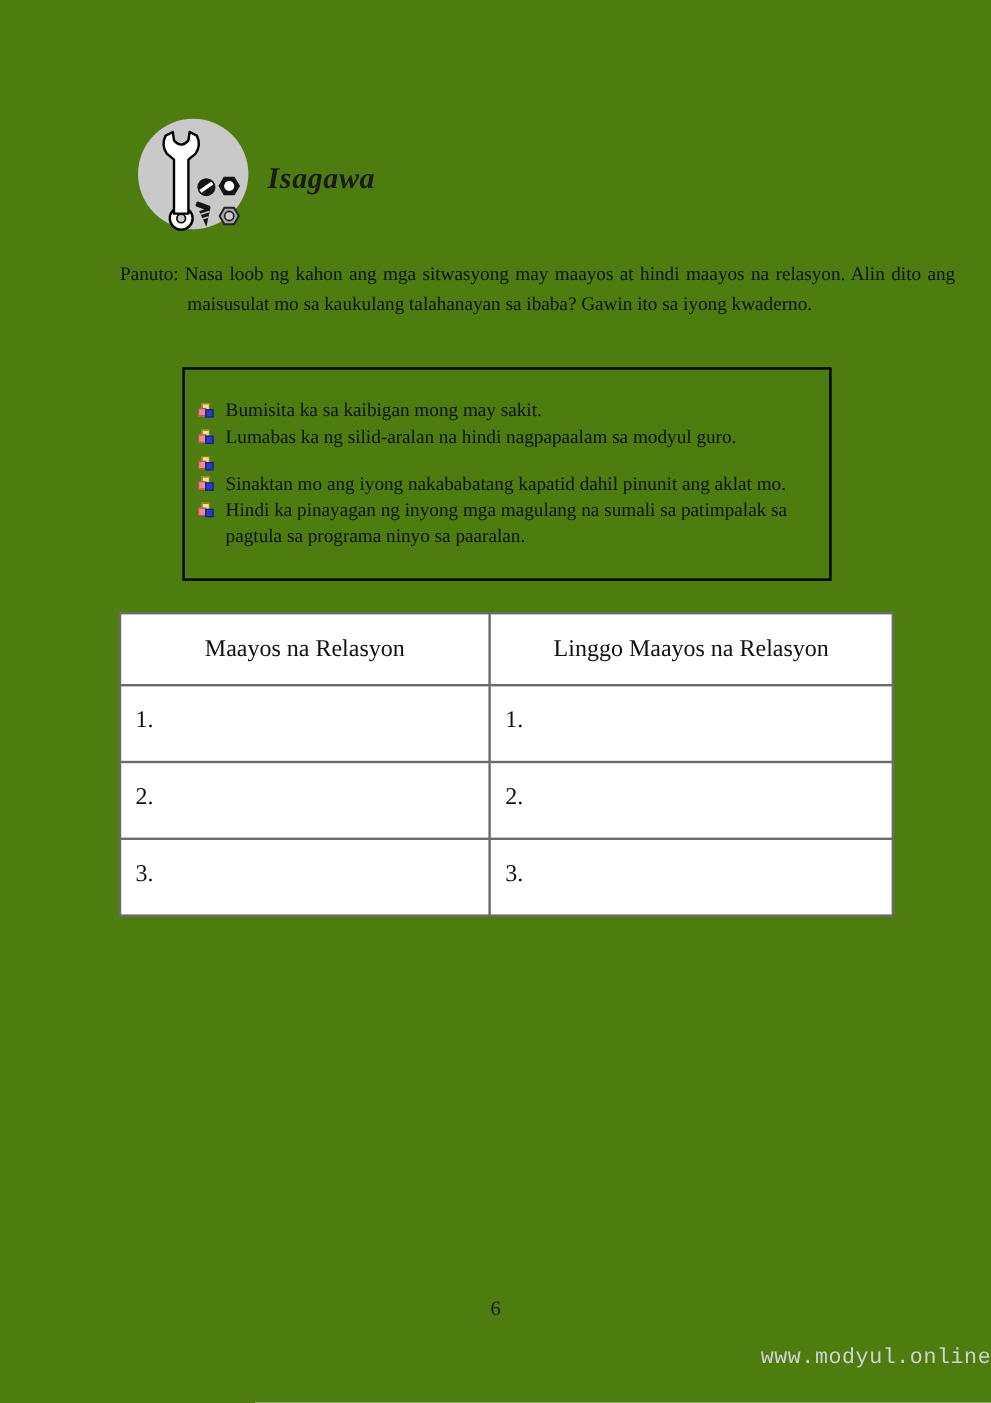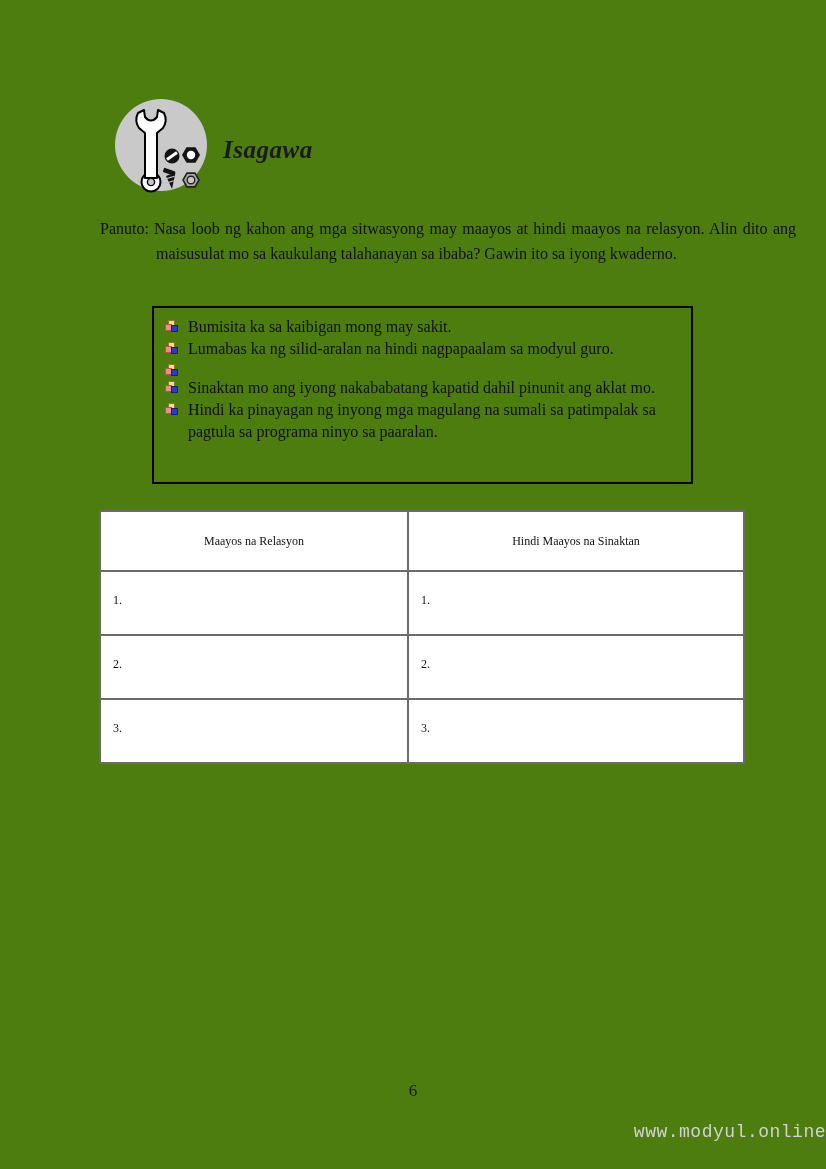--- a/index.html
+++ b/index.html
@@ -25,38 +25,38 @@
     position:absolute; left:100px; top:216px; width:640px; margin:0;
     font-size:16px; line-height:25px; text-align:justify;
     padding-left:56px; text-indent:-56px;
   }
   .inst-label { margin-right:5px; }
 
   
   .situations-box {
     position:absolute; left:152px; top:306px; width:541px; height:178px;
     border:2px solid var(--box-border, #000); box-sizing:border-box;
-    padding:8px 6px 0 11px;
+    padding:24px 6px 0 11px;
   }
   .situations-box ul { list-style:none; margin:0; padding:0; }
   .situations-box li {
     display:flex; align-items:flex-start; gap:10px;
     font-size:16px; line-height:22px;
   }
   .bullet { position:relative; flex:0 0 13px; width:13px; height:13px; margin-top:4px; }
   .bullet i { position:absolute; display:block; box-sizing:border-box; }
   .bullet .sy { left:3px; top:0;   width:7px; height:7px; background:var(--bullet-yellow,#efe08d); border:1px solid var(--bullet-yellow-border,#8a7a2a); }
   .bullet .sr { left:0;   top:4px; width:7px; height:7px; background:var(--bullet-red,#e98e8e);    border:1px solid var(--bullet-red-border,#c05050); }
   .bullet .sb { left:6px; top:5px; width:7px; height:7px; background:var(--bullet-blue,#2a3cc4);   border:1px solid var(--bullet-blue-border,#16207a); }
 
   
   .relasyon-table {
     position:absolute; left:99px; top:510px; width:644px;
     border-collapse:collapse; table-layout:fixed;
-    font-size:12px; color:#111;
+    font-size:20px; color:#111;
   }
   .relasyon-table col.c1 { width:308px; }
   .relasyon-table col.c2 { width:336px; }
   .relasyon-table th, .relasyon-table td {
     border:2px solid var(--table-border,#6b6b6b);
     font-weight:normal; background:#fff;
   }
   .relasyon-table th { height:56px; text-align:center; vertical-align:middle; }
   .relasyon-table td { height:56px; text-align:left; vertical-align:middle; padding:0 0 6px 12px; }
 
@@ -151,21 +151,21 @@
   </div>
 
   <table class="relasyon-table">
     <colgroup>
         <col class="c1">
         <col class="c2">
       </colgroup>
     <tbody>
       <tr>
         <th>Maayos na Relasyon</th>
-        <th>Hindi Maayos na Sinaktan</th>
+        <th>Linggo Maayos na Relasyon</th>
       </tr>
       <tr>
         <td>1.</td>
         <td>1.</td>
       </tr>
       <tr>
         <td>2.</td>
         <td>2.</td>
       </tr>
       <tr>

